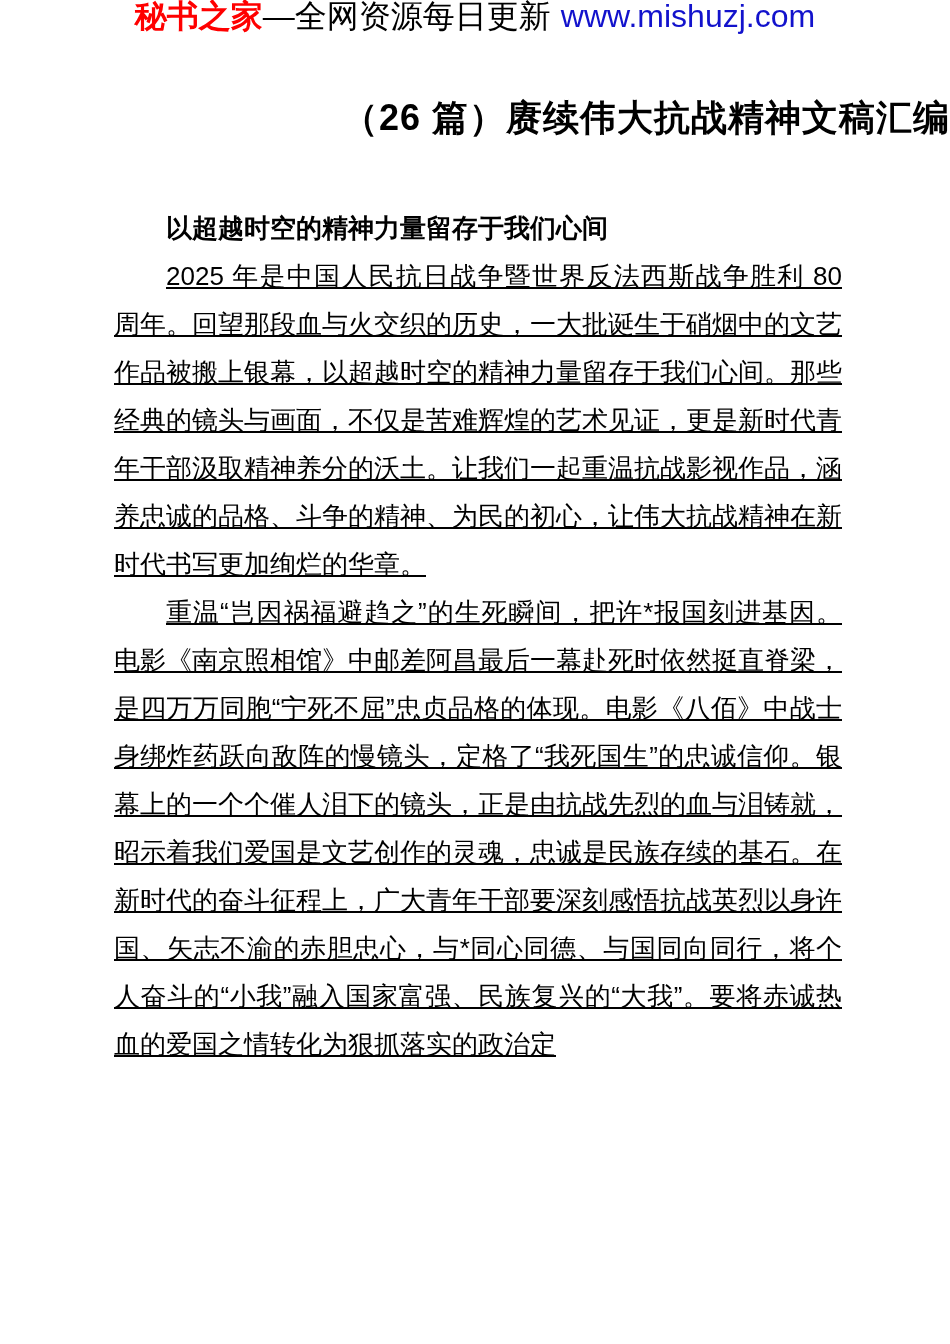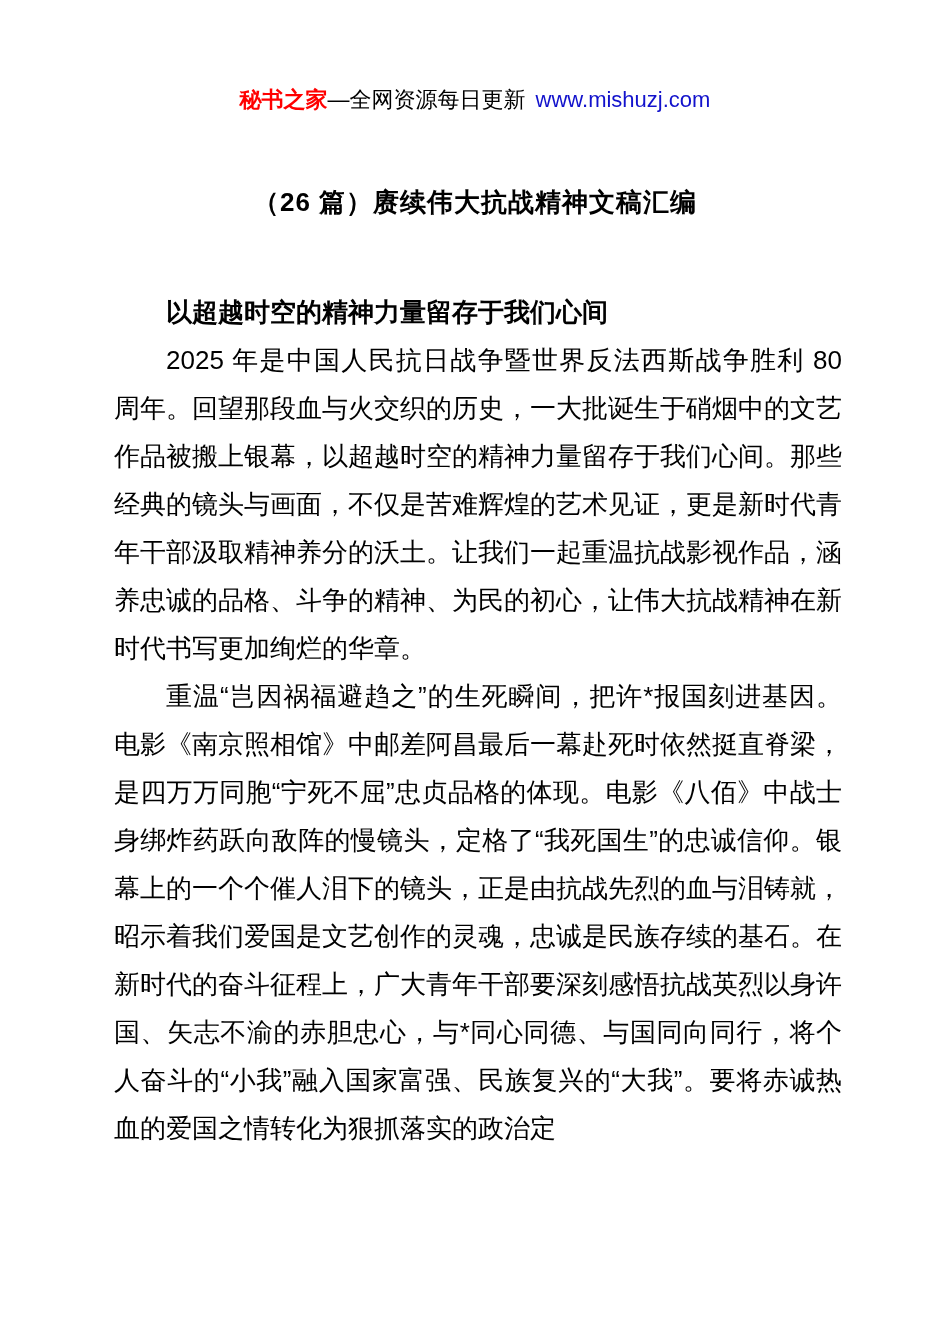--- a/index.html
+++ b/index.html
@@ -9,58 +9,58 @@
     font-family: "Liberation Sans", sans-serif;
     color: #000;
     overflow: hidden;
   }
   .page {
     width: 950px; height: 1344px;
     background: var(--page-background, #ffffff);
     overflow: hidden;
   }
   .header {
-    padding-top: 84px;
     text-align: center;
-    font-size: 22px;
+    font-size: 32px;
     line-height: 32px;
     white-space: nowrap;
   }
   .brand {
     color: var(--brand-red, #ff0000);
     font-weight: 700;
   }
   .tagline { color: var(--text-black, #000000); }
   .url {
     color: var(--url-blue, #1212cc);
     margin-left: 10px;
   }
   .doc-title {
     margin-top: 62px;
-    text-align: center;
-    font-size: 26px;
+    text-align: right;
+    font-size: 36px;
     line-height: 48px;
     font-weight: 700;
     letter-spacing: 1px;
     color: var(--text-black, #000000);
   }
   .content {
     margin: 62px 108px 0 114px;
     font-size: 26px;
     line-height: 48px;
     text-align: justify;
     text-justify: inter-ideograph;
     color: var(--text-black, #000000);
   }
   .section-heading {
     font-weight: 700;
     text-indent: 2em;
   }
   .para {
     text-indent: 2em;
+    text-decoration: underline;
   }
 </style>
 </head>
 <body>
 
 <div class="page">
 
   <div class="header">
     <span class="brand">秘书之家</span><span class="tagline">—全网资源每日更新</span><span class="url">www.mishuzj.com</span>
   </div>

